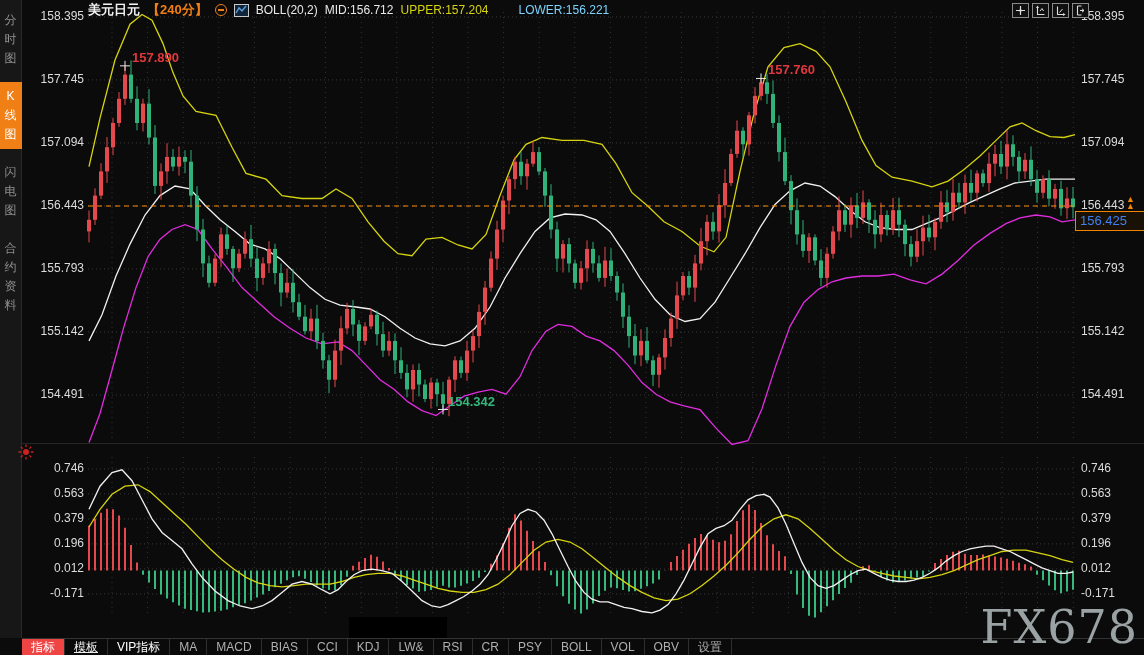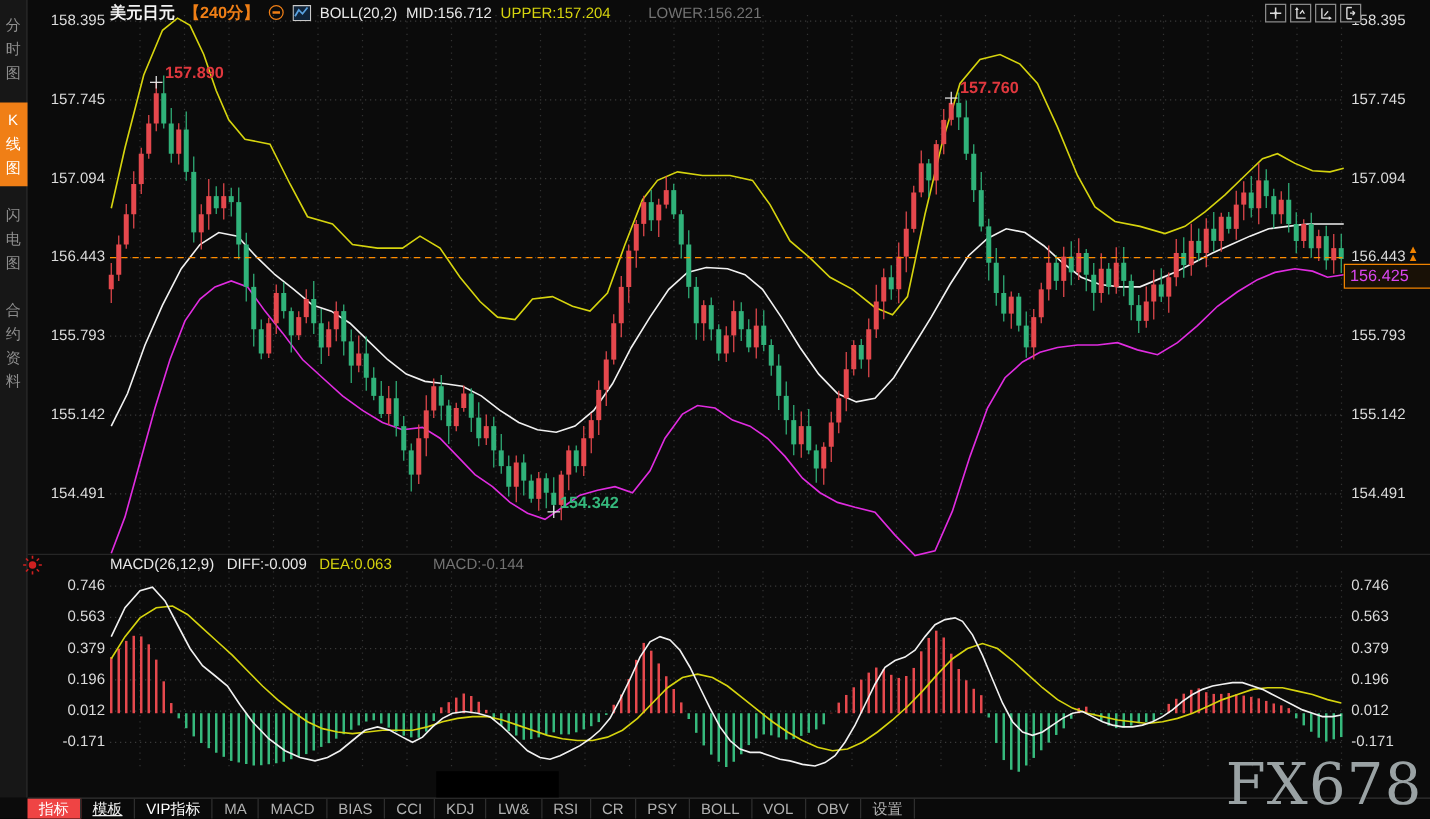--- a/index.html
+++ b/index.html
@@ -9,32 +9,32 @@
   #sidebar{position:absolute;left:0;top:0;width:22px;height:638px;background:#171717;border-right:1px solid #2a2a2a;display:flex;flex-direction:column;align-items:center;padding-top:6px;box-sizing:border-box;}
   .side-item{width:22px;text-align:center;font-size:12px;color:#8f8f8f;padding:5px 0;margin-bottom:9px;cursor:pointer;}
   .side-item div{line-height:19px;}
   .side-item.sel{background:#f07f16;color:#fff;}
   
   #hdr{position:absolute;left:88px;top:2px;height:16px;display:flex;align-items:center;gap:7px;font-size:12px;white-space:nowrap;z-index:6;}
   .h-sym{color:#f2f2f2;font-weight:bold;font-size:13px;}
   .h-per{color:#f07f16;font-weight:bold;font-size:13px;}
   .h-w{color:#e8e8e8;}
   .h-y{color:#d6d40e;}
-  .h-m{color:#737373;padding-left:23px;}
+  .h-m{color:#7dd3fc;padding-left:23px;}
   .minus-circle{display:inline-flex;width:12px;height:12px;border:1px solid #f07f16;border-radius:50%;align-items:center;justify-content:center;box-sizing:border-box;}
   .minus-circle i{display:block;width:6px;height:2px;background:#f07f16;}
   
   #topicons{position:absolute;left:1012px;top:3px;display:flex;gap:3px;z-index:6;}
   .tool-box{width:15px;height:13px;border:1px solid #8a8a8a;background:#101010;display:flex;align-items:center;justify-content:center;cursor:pointer;}
   
   .axis-label{position:absolute;font-size:12px;color:#dcdcdc;line-height:15px;white-space:nowrap;z-index:4;}
   .axis-label.lft{left:24px;width:60px;text-align:right;}
   .axis-label.rgt{left:1081px;}
   
-  #badge{position:absolute;left:1075px;top:211px;width:64px;height:18px;border:1px solid #f08300;background:#191106;color:#d946ef;font-size:13px;line-height:18px;padding-left:4px;z-index:6;}
+  #badge{position:absolute;left:1075px;top:211px;width:64px;height:18px;border:1px solid #f08300;background:#191106;color:#3b82f6;font-size:13px;line-height:18px;padding-left:4px;z-index:6;}
   #uparrows{position:absolute;left:1126px;top:196px;color:#f08300;font-size:9px;line-height:7px;text-align:center;z-index:6;}
   
   #macdhdr{position:absolute;left:88px;top:444px;display:flex;gap:10px;font-size:12px;white-space:nowrap;z-index:5;}
   #alerticon{position:absolute;left:18px;top:444px;z-index:5;cursor:pointer;}
   .sepline{position:absolute;left:22px;right:0;height:1px;background:#262626;}
   
   #xaxisrow{position:absolute;left:0;top:618px;width:1144px;height:20px;z-index:5;}
   #periodlbl{position:absolute;left:26px;top:3px;color:#f07f16;font-weight:bold;font-size:12px;cursor:pointer;}
   #periodlbl .arr{font-size:9px;}
   .date-lbl{position:absolute;top:3px;transform:translateX(-50%);color:#e9e9e9;font-weight:bold;font-size:12px;}
@@ -744,26 +744,20 @@
 
   <div class="sepline" style="top:443px;"></div>
 
   <svg id="alerticon" width="16" height="16" viewBox="0 0 16 16">
     <circle cx="8" cy="8" r="3" fill="#cf2020"></circle>
     <g stroke="#cf2020" stroke-width="1.3">
       <path d="M8 0.5v2.5M8 13v2.5M0.5 8h2.5M13 8h2.5M2.8 2.8l1.8 1.8M11.4 11.4l1.8 1.8M13.2 2.8l-1.8 1.8M4.6 11.4l-1.8 1.8"></path>
     </g>
   </svg>
 
-  <div id="macdhdr">
-    <span class="h-w">MACD(26,12,9)</span>
-    <span class="h-w">DIFF:-0.009</span>
-    <span class="h-y">DEA:0.063</span>
-    <span class="h-m">MACD:-0.144</span>
-  </div>
 
   <div id="annos">
       <div class="anno" style="color: rgb(224, 56, 62); left: 132px; top: 49.858px;">157.890</div>
       <div class="anno" style="color: rgb(224, 56, 62); left: 768px; top: 62.4485px;">157.760</div>
       <div class="anno" style="color: rgb(53, 184, 124); left: 448px; top: 394px;">154.342</div>
     </div>
 
 
   <div id="blackbox"></div>
 

